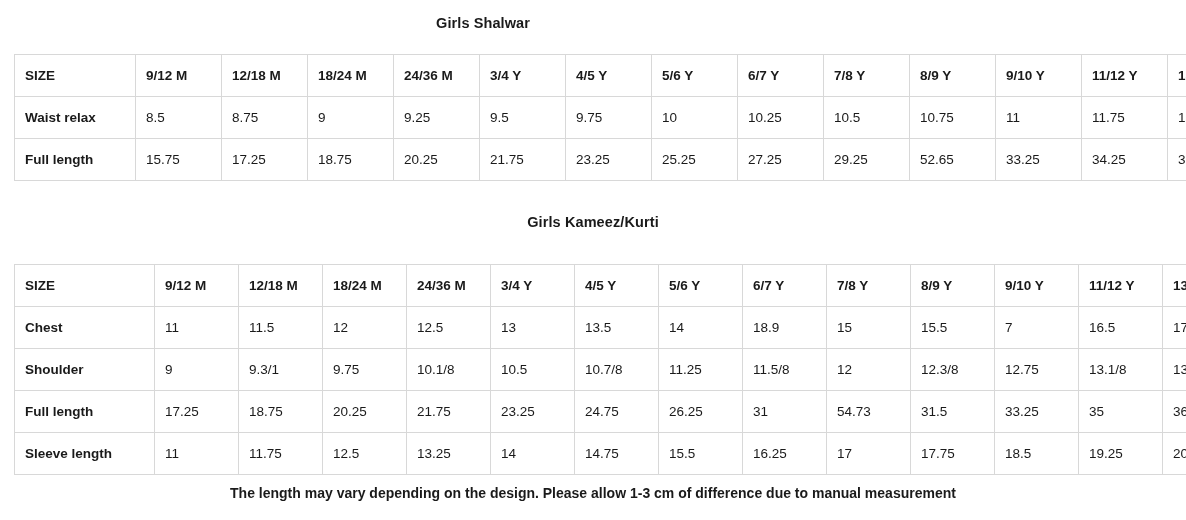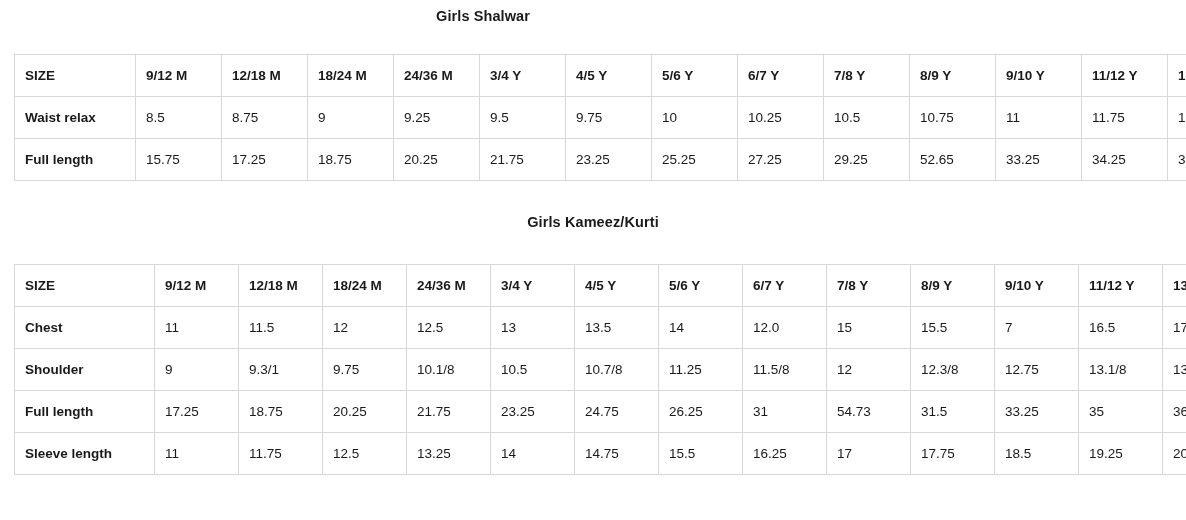--- a/index.html
+++ b/index.html
@@ -76,21 +76,21 @@
     left: 0;
     top: 485px;
     width: 1186px;
     text-align: center;
     font-size: 14px;
     font-weight: bold;
     color: #1a1a1a;
   }
   .title-wrap-1 {
     position: absolute;
-    left: 0; top: 0; width: 966px;
+    left: 0; top: 7px; width: 966px;
   }
   .title-wrap-2 {
     position: absolute;
     left: 0; top: 214px; width: 1186px;
   }
 </style>
 </head>
 <body>
 
 <div class="page">
@@ -208,21 +208,21 @@
       </tr>
       <tr>
         <td class="rowhead">Chest</td>
         <td>11</td>
         <td>11.5</td>
         <td>12</td>
         <td>12.5</td>
         <td>13</td>
         <td>13.5</td>
         <td>14</td>
-        <td>12.0</td>
+        <td>18.9</td>
         <td>15</td>
         <td>15.5</td>
         <td>7</td>
         <td>16.5</td>
         <td>17</td>
       </tr>
       <tr>
         <td class="rowhead">Shoulder</td>
         <td>9</td>
         <td>9.3/1</td>
@@ -266,14 +266,15 @@
         <td>16.25</td>
         <td>17</td>
         <td>17.75</td>
         <td>18.5</td>
         <td>19.25</td>
         <td>20</td>
       </tr>
     </tbody>
   </table>
 
+  <div class="footnote">The length may vary depending on the design. Please allow 1-3 cm of difference due to manual measurement</div>
 
 </div>
 
 </body></html>

